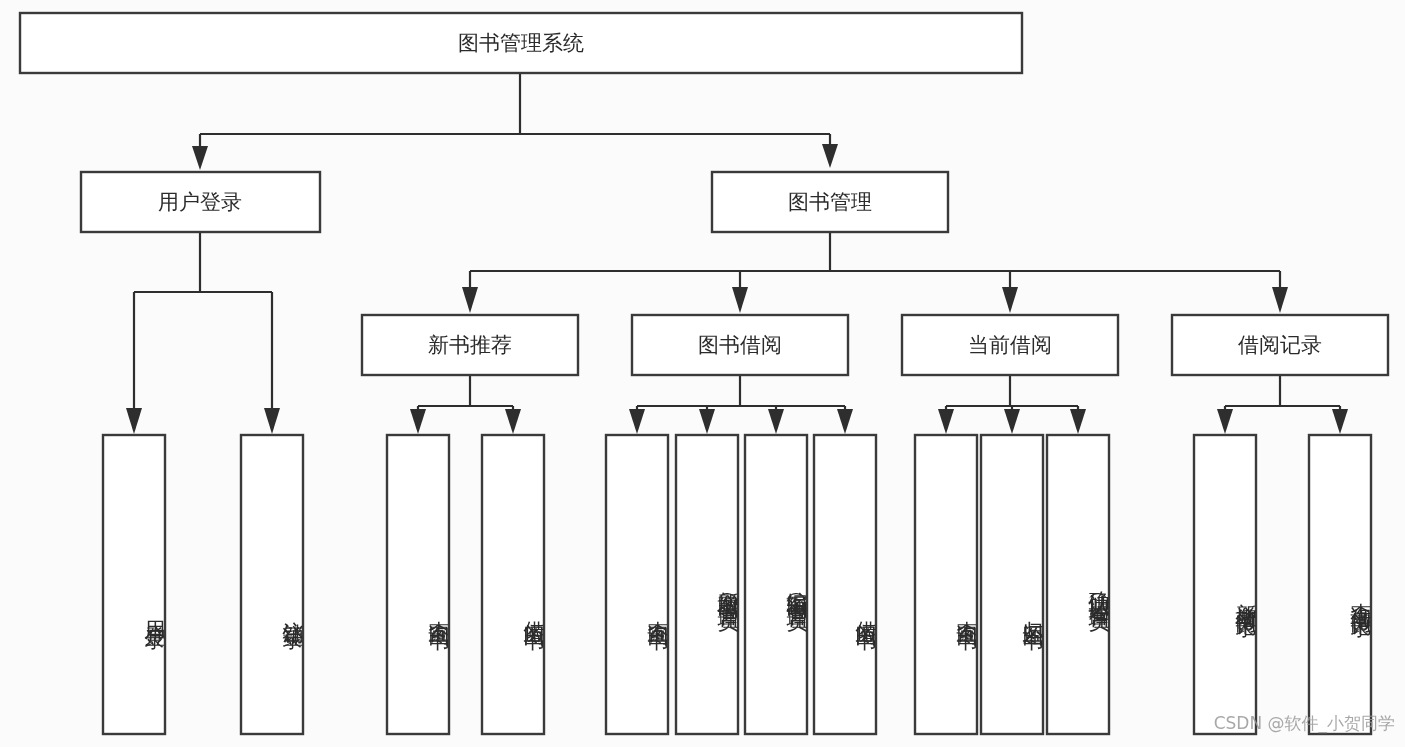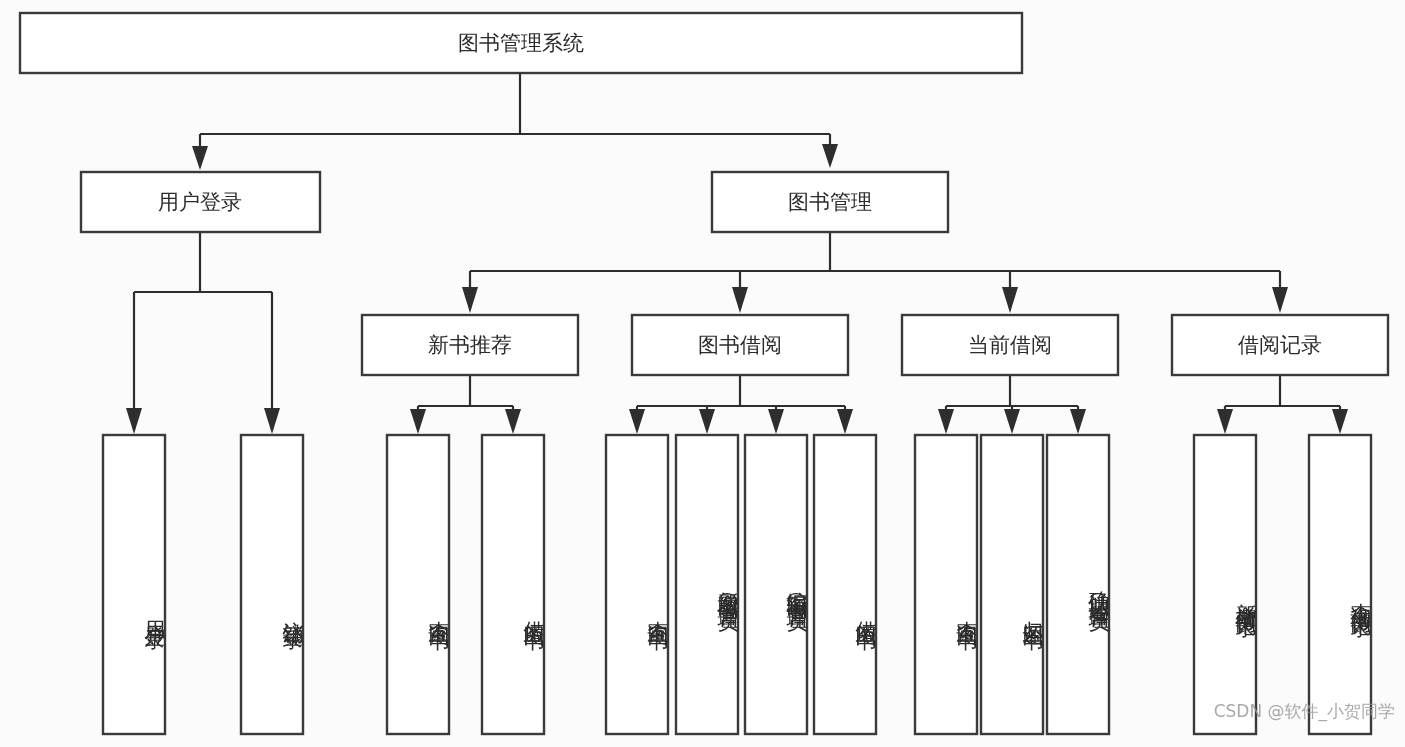--- a/index.html
+++ b/index.html
@@ -59,21 +59,21 @@
     line-height: 1;
     white-space: nowrap;
     display: flex;
     align-items: flex-start;
     justify-content: center;
     pointer-events: none;
   }
   .watermark {
     position: absolute;
     right: 10px;
-    bottom: 24px;
+    bottom: 12px;
     font-family: "DejaVu Sans", "Liberation Sans", sans-serif;
     font-size: 17px;
     color: #9a9a9a;
     opacity: 0.85;
     white-space: nowrap;
   }
 </style>
 </head>
 <body>
 

